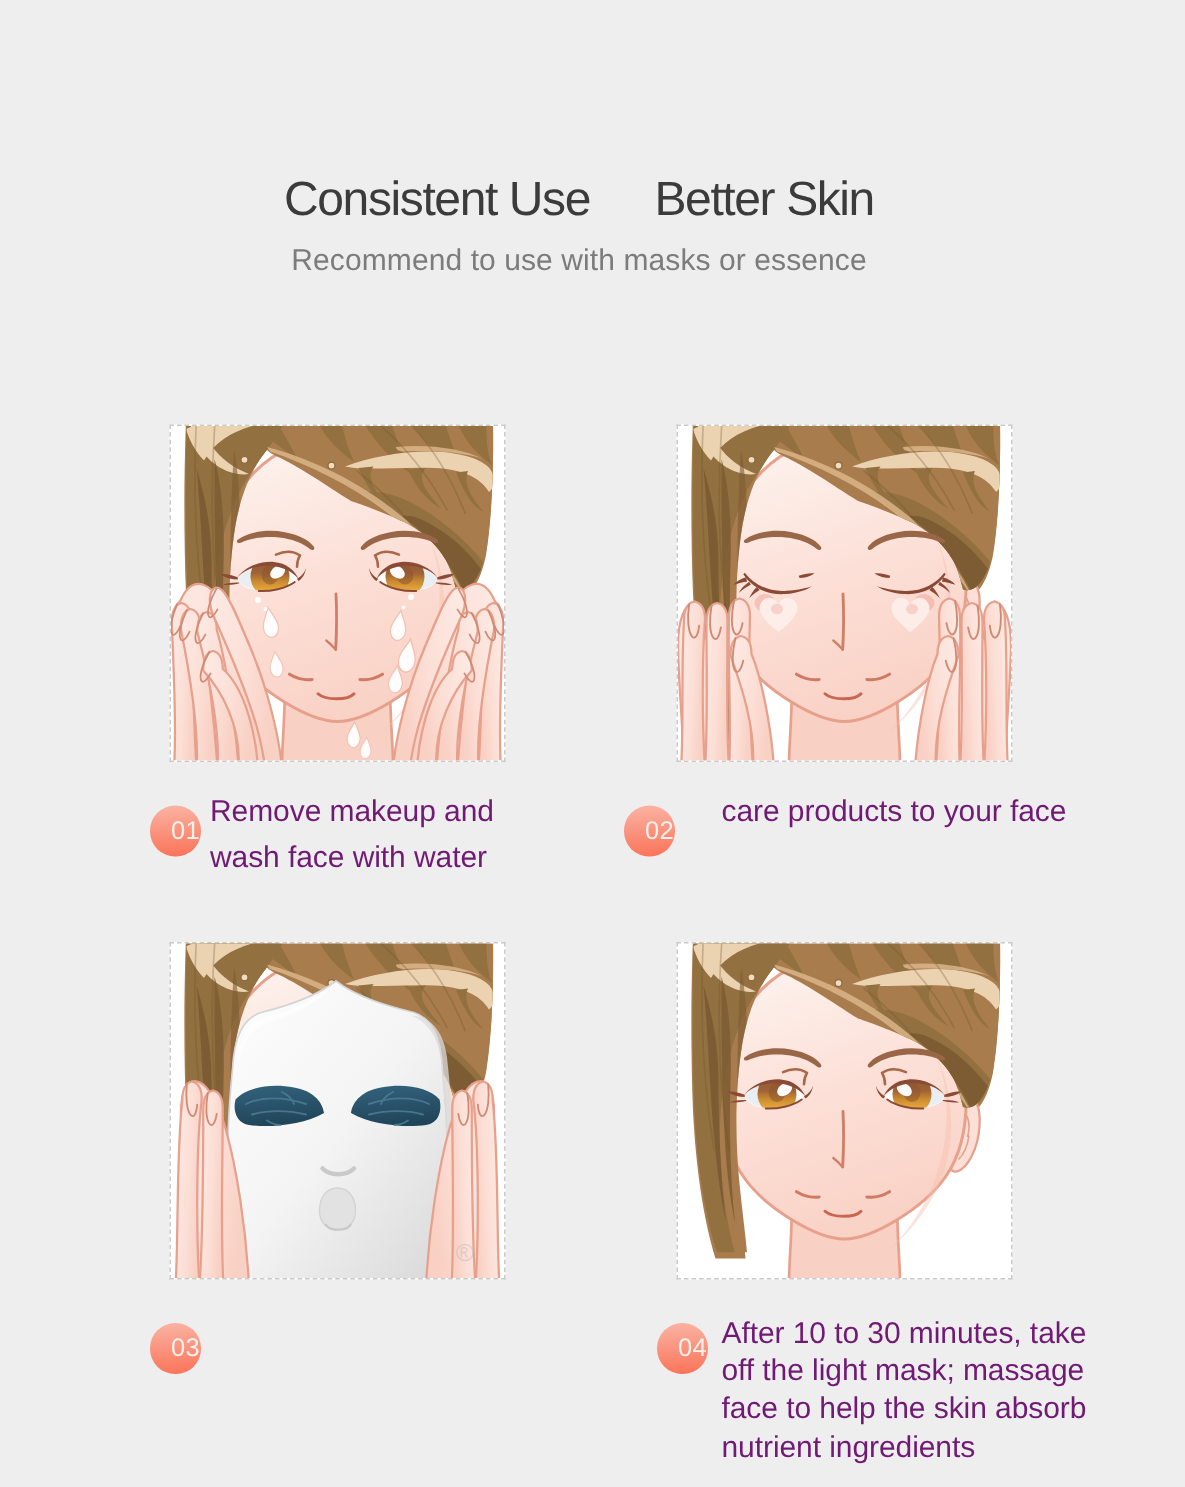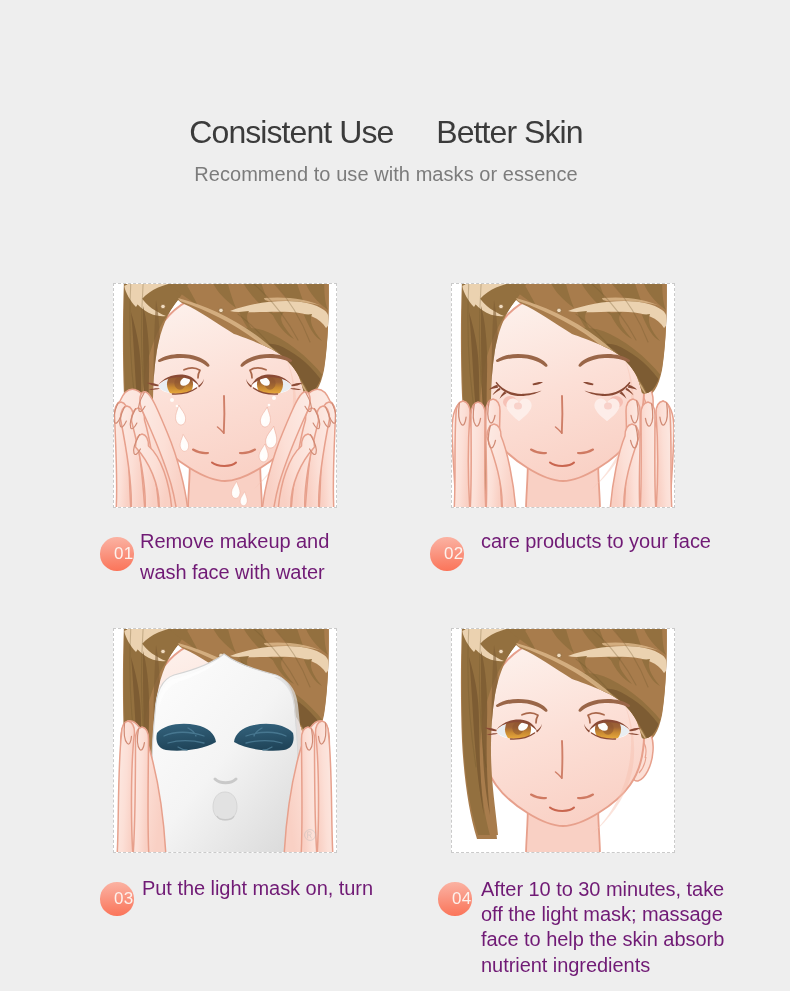--- a/index.html
+++ b/index.html
@@ -405,21 +405,21 @@
                 <path d="M-3.1 1 C-3.6 9 -2.6 17 0 19.5 C2 21.4 3.4 18 3.6 13" fill="none" stroke="#d08a74" stroke-width="1.1" stroke-linecap="round"></path>
               </g>
               <g transform="translate(42,141) rotate(10) scale(1.15)">
                 <path d="M-3.1 1 C-3.6 9 -2.6 17 0 19.5 C2 21.4 3.4 18 3.6 13" fill="none" stroke="#d08a74" stroke-width="1.1" stroke-linecap="round"></path>
               </g>
             </g>
           </g>
         </svg>
       </div>
   </div>
-  <div class="badge" style="left:430px;top:537px"><span>02</span></div>
+  <div class="badge" style="left:416px;top:537px"><span>02</span></div>
   <div class="caption" style="left:481px;top:526px;line-height:31.2px">
     <div>care products to your face</div>
   </div>
   <div class="card" style="left:113px;top:628px">
     <div>
         <svg viewBox="0 0 222 223" xmlns="http://www.w3.org/2000/svg" preserveAspectRatio="xMidYMid slice">
           <defs>
             <linearGradient id="hgA_3" x1="0.15" y1="0" x2="0.85" y2="1">
               <stop offset="0" stop-color="#a97c4f"></stop>
               <stop offset="0.5" stop-color="#8f6a3c"></stop>
@@ -537,21 +537,20 @@
           </g>
           <g opacity="0.45">
             <circle cx="196" cy="206" r="5.4" fill="none" stroke="#b8b8b8" stroke-width="1"></circle>
             <path d="M193.6 202.8 l0 6.6 M193.6 202.8 h2.6 a1.7 1.7 0 0 1 0 3.2 h-2.6 M195.6 206 l2 3.4" fill="none" stroke="#b8b8b8" stroke-width="0.9"></path>
           </g>
         </svg>
       </div>
   </div>
   <div class="badge" style="left:100px;top:882px"><span>03</span></div>
   <div class="caption" style="left:142px;top:873px;line-height:31.2px">
-    <div>Put the light mask on, turn</div>
   </div>
   <div class="card" style="left:451px;top:628px">
     <div>
         <svg viewBox="0 0 222 223" xmlns="http://www.w3.org/2000/svg" preserveAspectRatio="xMidYMid slice">
           <defs>
             <linearGradient id="hgA_4" x1="0.15" y1="0" x2="0.85" y2="1">
               <stop offset="0" stop-color="#a97c4f"></stop>
               <stop offset="0.5" stop-color="#8f6a3c"></stop>
               <stop offset="1" stop-color="#6d5129"></stop>
             </linearGradient>

